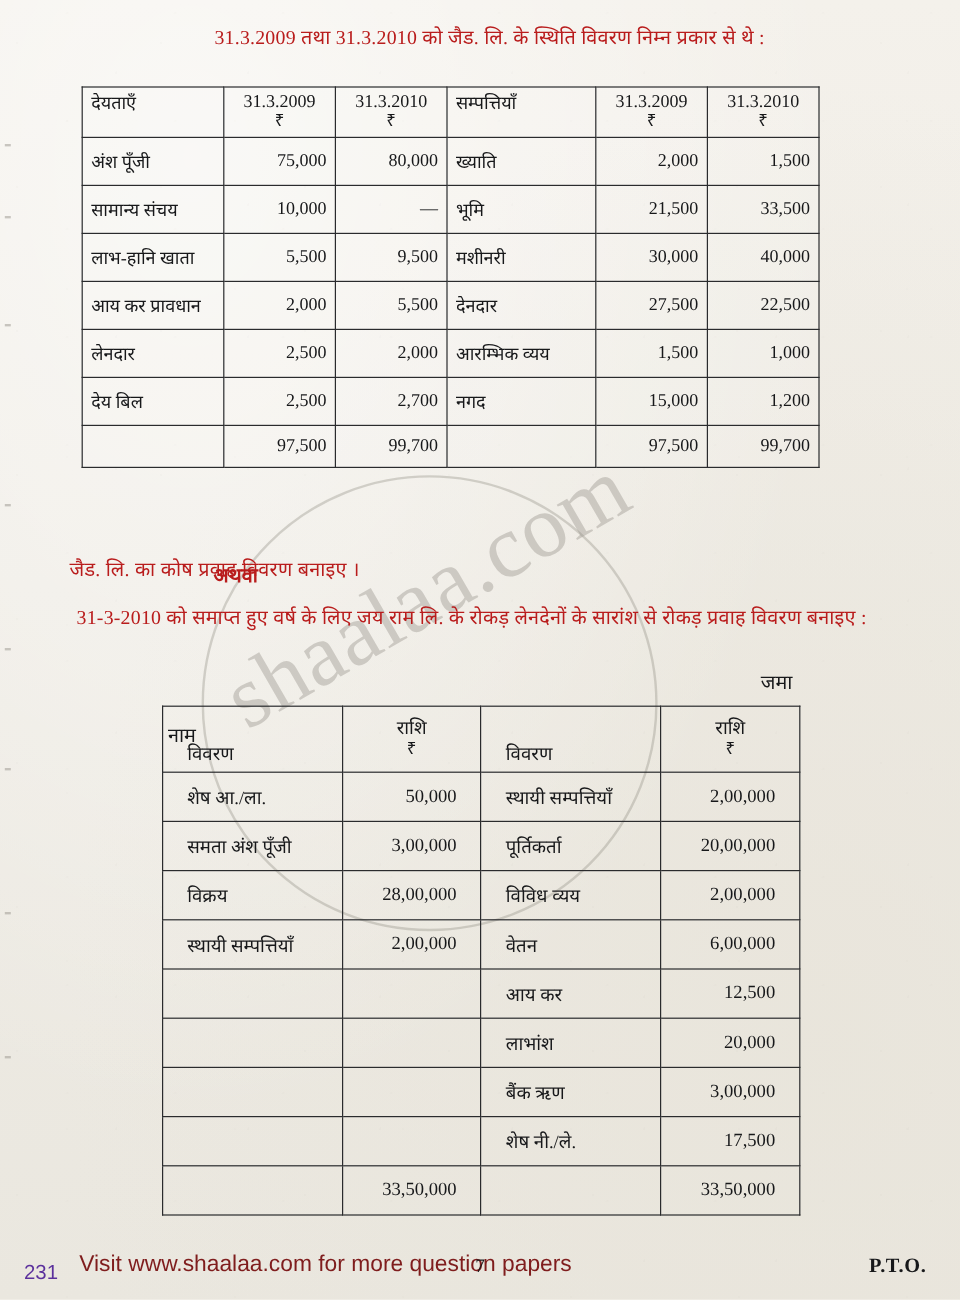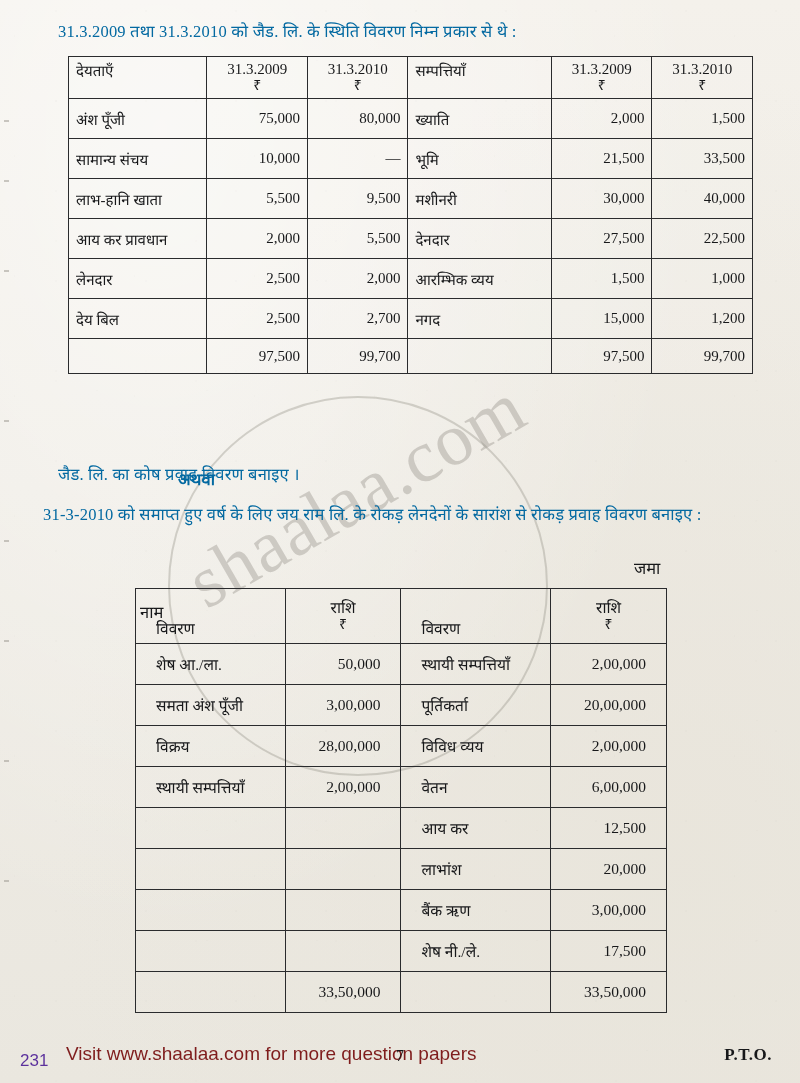--- a/index.html
+++ b/index.html
@@ -66,34 +66,35 @@
   .content {
     position: absolute;
     inset: 0;
     padding: 0;
   }
 
   .line-text {
     position: absolute;
     font-size: 16.5px;
     line-height: 1.5;
-    color: #0369a1;
+    color: #b91c1c;
     letter-spacing: 0.2px;
+    text-align: center;
   }
   .intro { left: 58px; top: 20px; width: 700px; }
   .q-line1 { left: 58px; top: 420px; margin-top: 43px; }
   .q-athva { left: 178px; top: 468px; font-weight: bold; }
   .q-line2 { left: 43px; top: 503px; width: 700px; }
 
   
   .tbl1 {
     position: absolute;
     left: 68px;
-    top: 56px;
-    width: 685px;
+    top: 72px;
+    width: 615px;
     border-collapse: collapse;
     background: rgba(255,255,255,0.12);
   }
   .tbl1 td, .tbl1 th {
     border: 1.4px solid #2a2b2d;
     font-size: 15px;
     font-weight: normal;
     padding: 4px 7px;
     vertical-align: middle;
     height: 22px;

